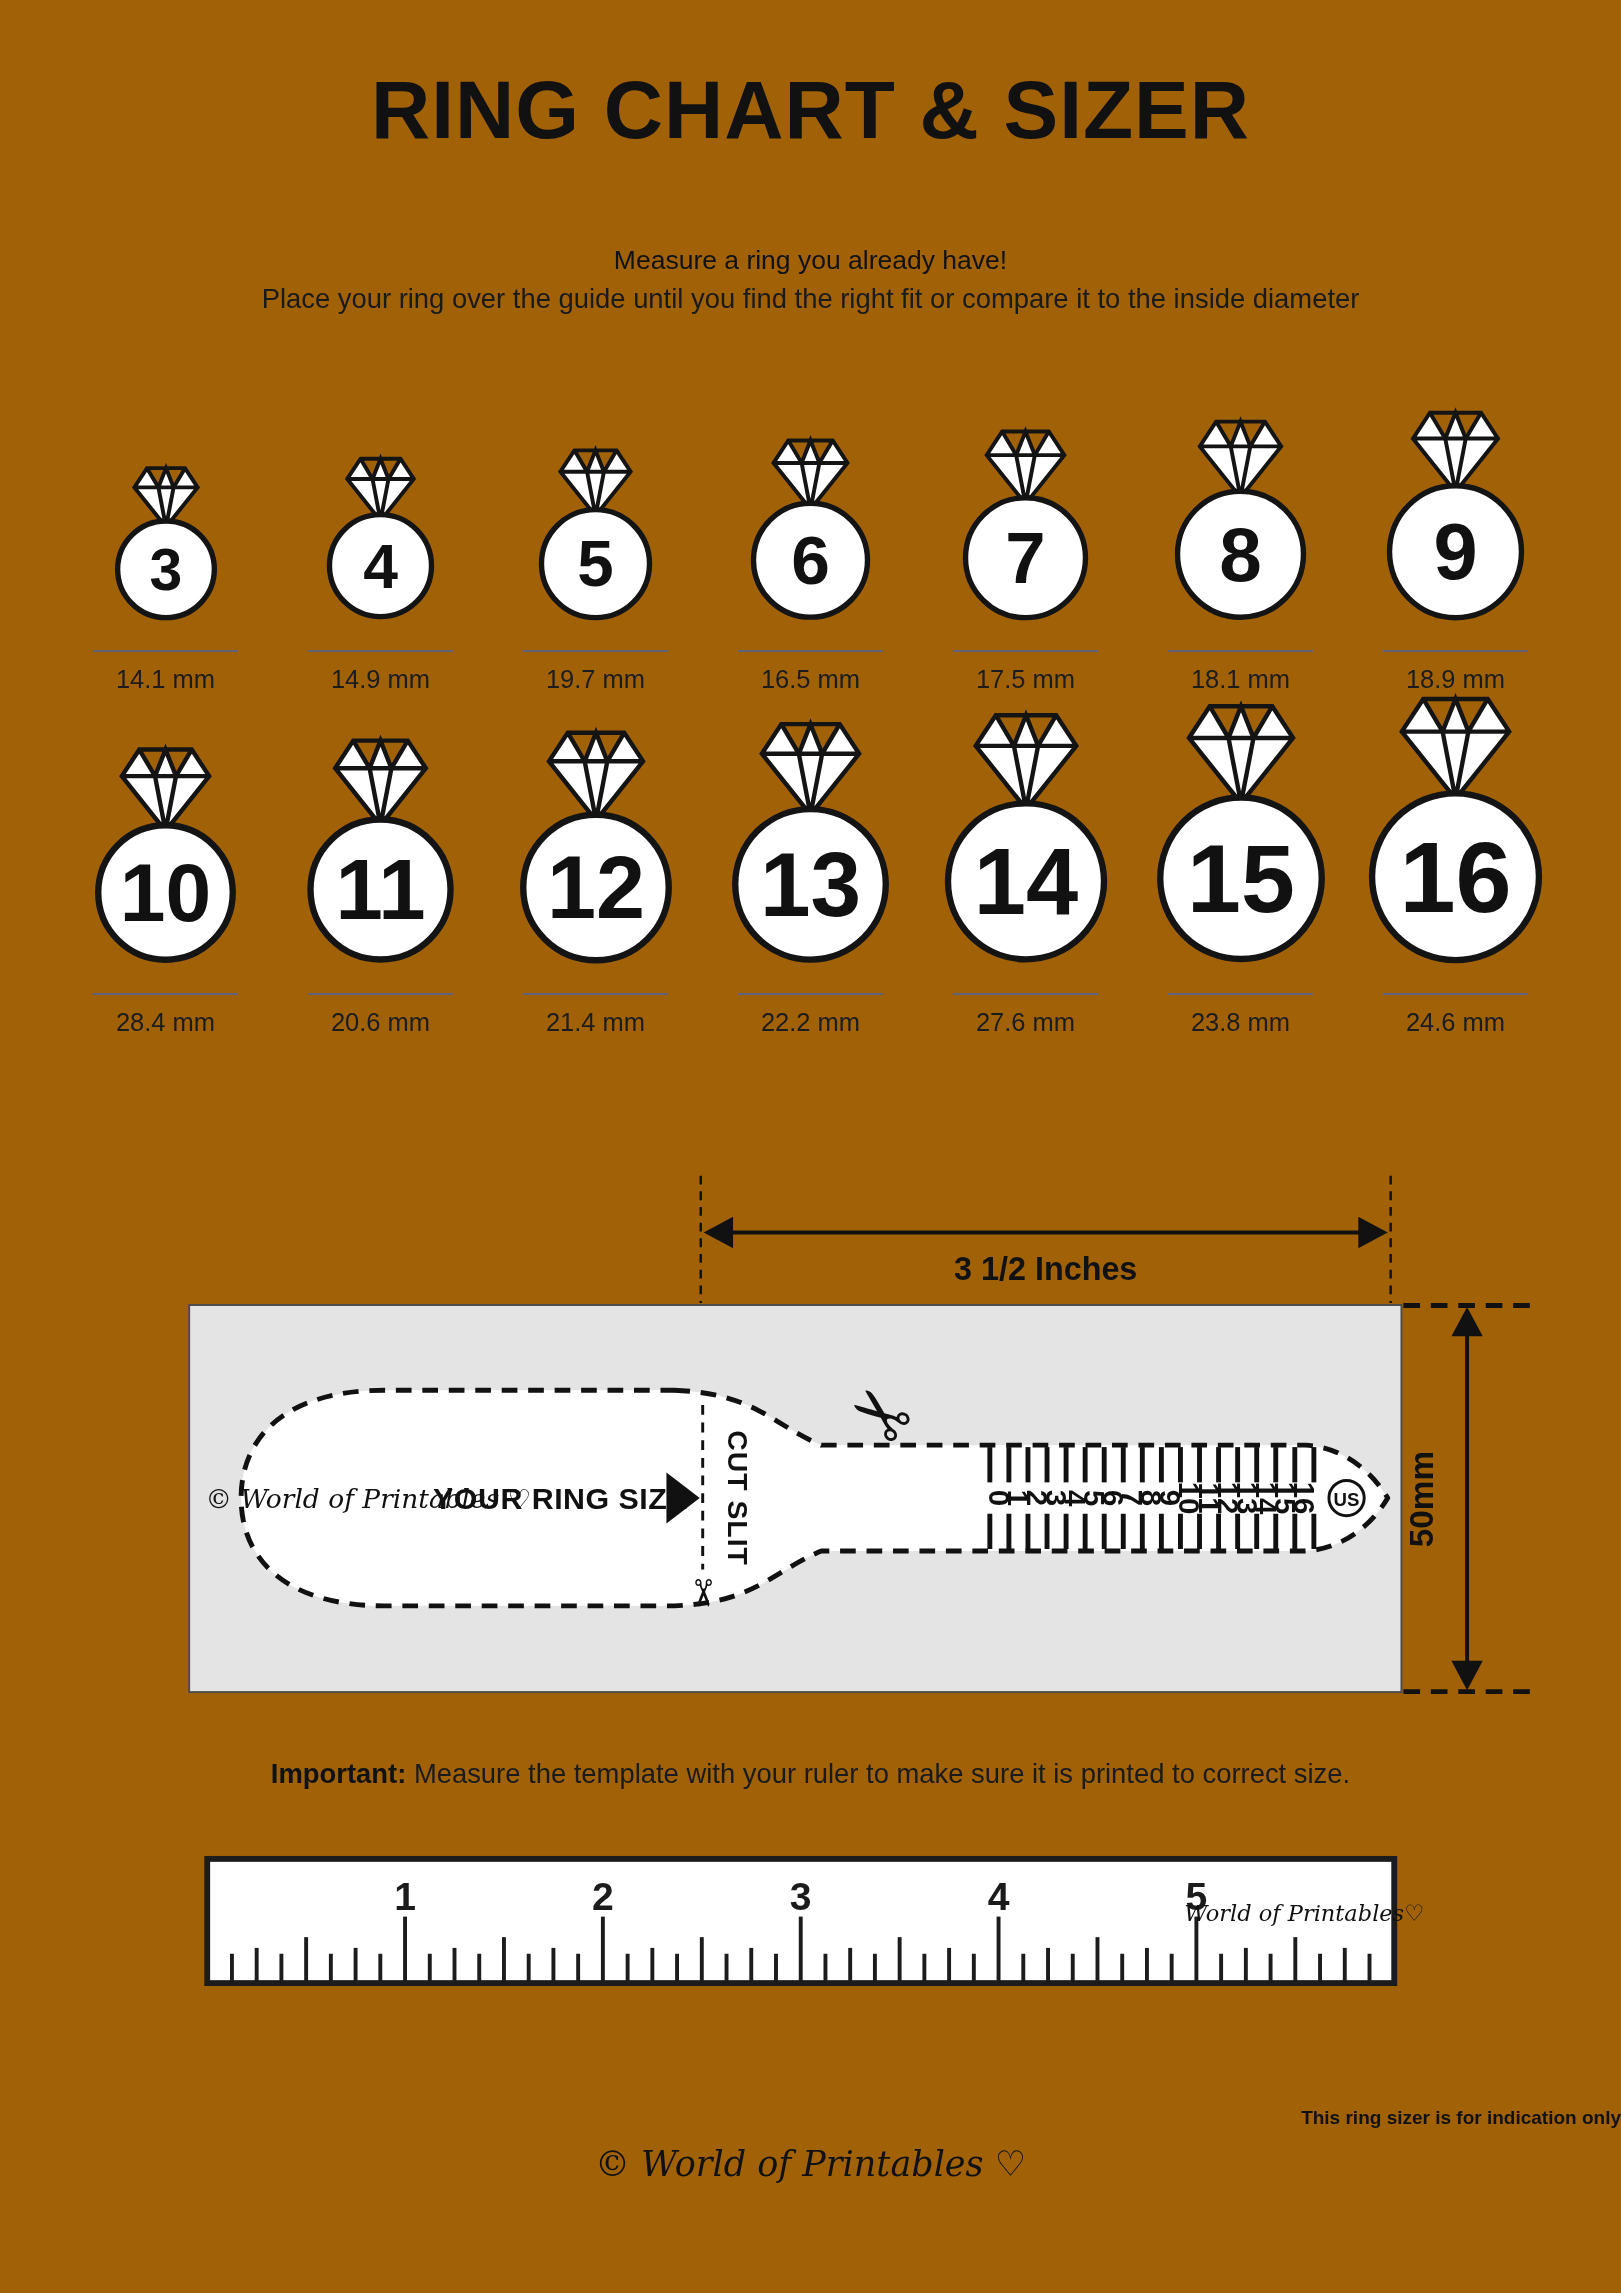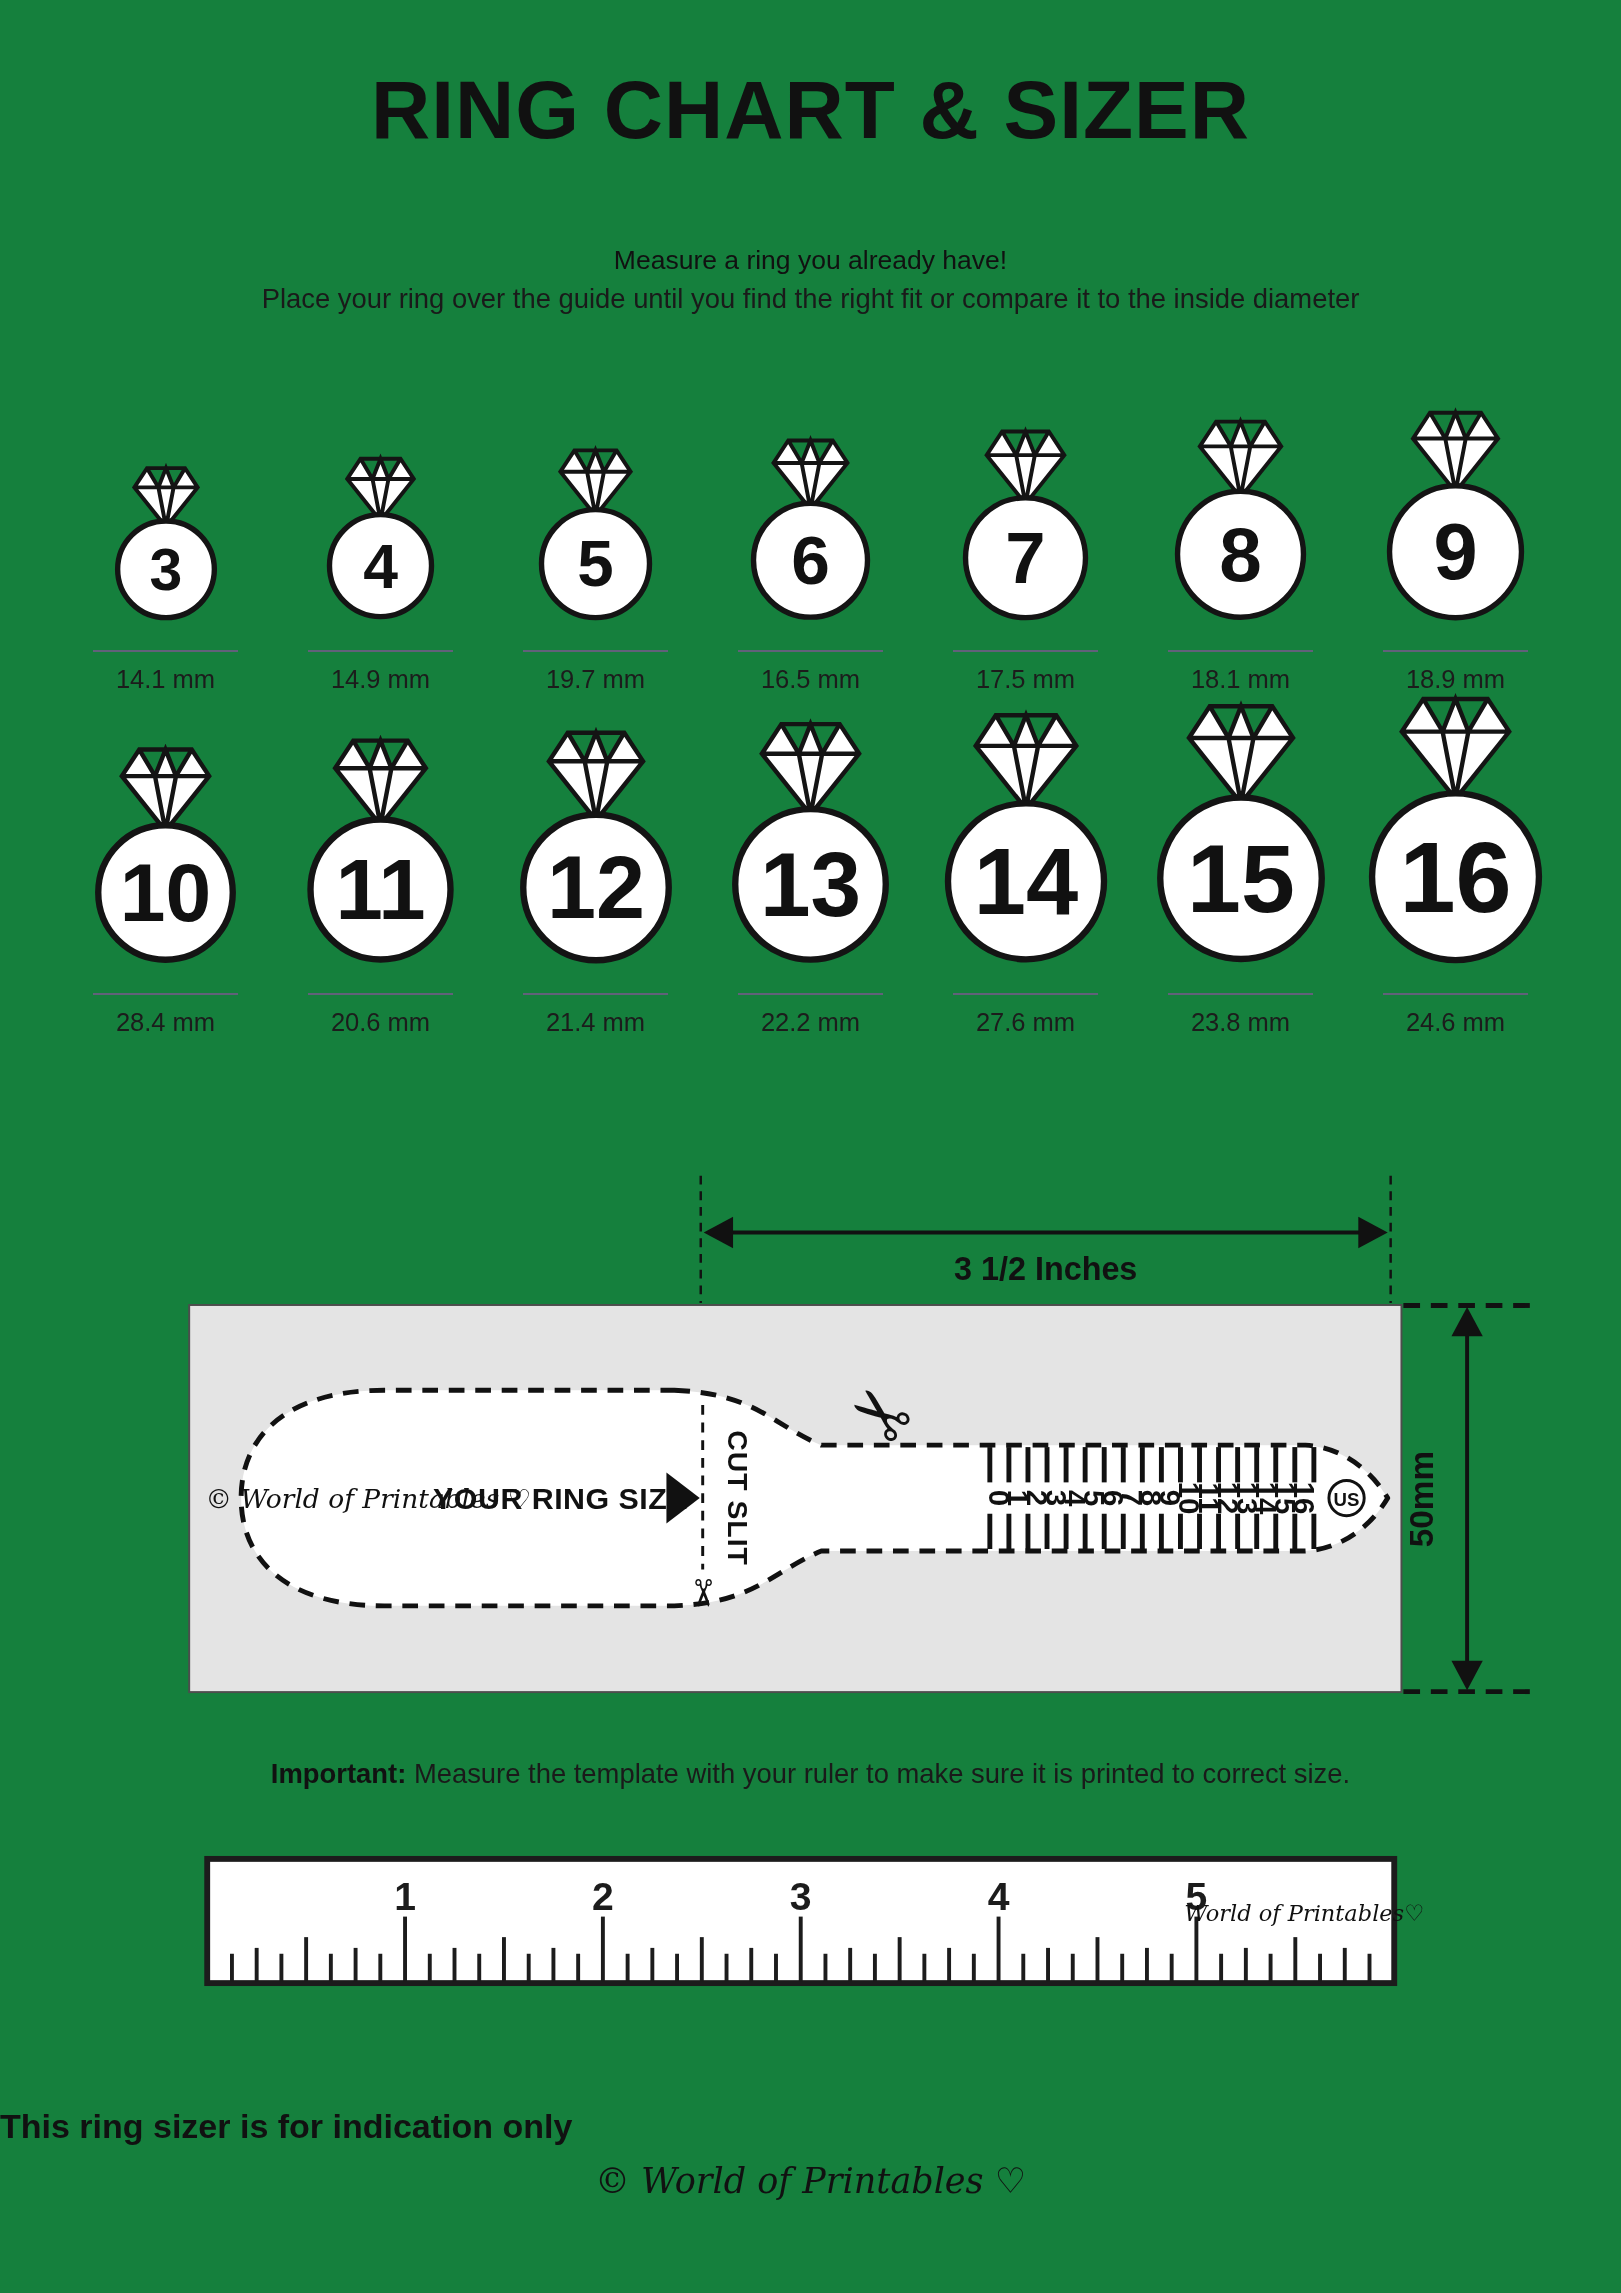--- a/index.html
+++ b/index.html
@@ -1,18 +1,18 @@
 <!DOCTYPE html>
 <html><head>
 <meta charset="utf-8">
 <style>
   html,body{margin:0;padding:0;background:#ffffff;}
   .page{
     width:1621px;height:2294px;position:relative;margin:0 auto;
-    background:#15803d;color:#141414;overflow:hidden;
+    background:#a16207;color:#141414;overflow:hidden;
     font-family:"Liberation Sans",sans-serif;
   }
   .page-title{
     margin:69px 0 0;text-align:center;font-size:82px;line-height:1;
     font-weight:900;letter-spacing:1px;color:#111;
   }
   .intro-heading{
     margin:94px 0 0;text-align:center;font-size:26.5px;font-weight:400;color:#111;
   }
   .intro-sub{
@@ -32,21 +32,21 @@
   .ring-mm{
     margin-top:12.7px;font-size:25.5px;color:#1c1c1c;line-height:1.1;
   }
   .sizer-svg{display:block;margin-top:122px;}
   .important-note{
     margin:11.8px 0 0;text-align:center;font-size:27.4px;color:#1a1a1a;
   }
   .important-note b{font-weight:700;color:#111;}
   .ruler-svg{display:block;margin-top:65px;}
   .footer-heading{
-    margin:76px 0 8px;text-align:left;font-size:34px;font-weight:700;color:#111;
+    margin:76px 0 8px;text-align:right;font-size:19px;font-weight:700;color:#111;
   }
   .footer-text{
     margin:6.9px 0 0;text-align:center;font-size:29px;font-weight:400;color:#1a1a1a;
   }
   .footer-brand{
     margin:15.7px 0 0;text-align:center;font-size:35px;
     font-family:"DejaVu Serif",serif;font-style:italic;color:#111;
   }
   .svg-bold{font-family:"Liberation Sans",sans-serif;font-weight:700;fill:#111;}
   .svg-script{font-family:"DejaVu Serif",serif;font-style:italic;fill:#111;}

